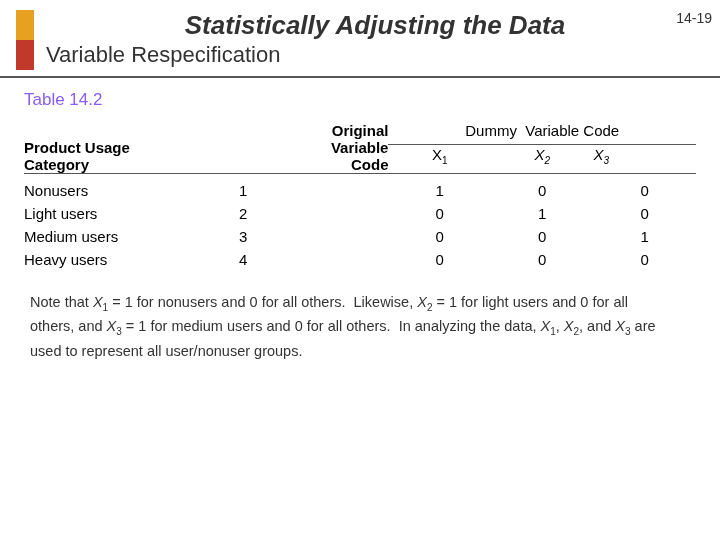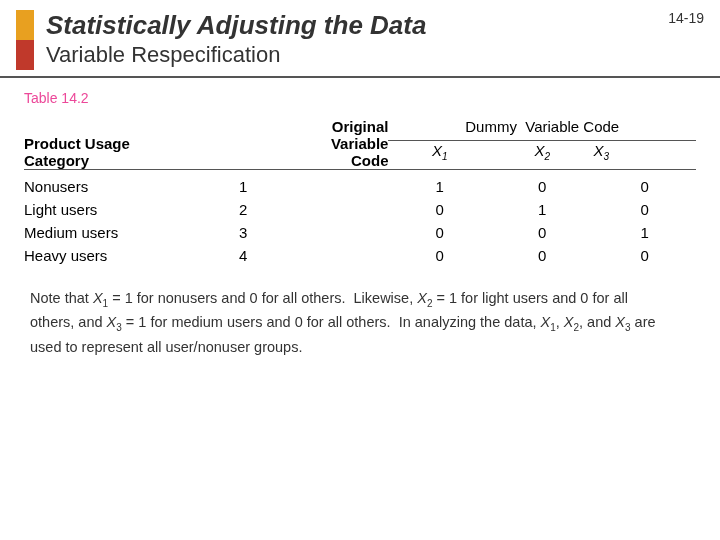--- a/index.html
+++ b/index.html
@@ -37,42 +37,43 @@
     }
     .header-title {
       flex: 1;
     }
     .header-title h1 {
       font-size: 26px;
       font-style: italic;
       font-weight: bold;
       color: #333;
       line-height: 1.2;
+      text-align: center;
     }
     .header-title h2 {
       font-size: 22px;
       font-weight: normal;
       color: #333;
       line-height: 1.3;
     }
     .slide-number {
       font-size: 14px;
       color: #333;
       position: absolute;
       top: 10px;
-      right: 16px;
+      right: 8px;
     }
 
     
     .table-section {
       padding: 12px 24px 8px 24px;
     }
     .table-title {
-      font-size: 14px;
-      color: #ec4899;
+      font-size: 17px;
+      color: #8b5cf6;
       margin-bottom: 12px;
     }
 
     table {
       width: 100%;
       border-collapse: collapse;
       font-size: 15px;
     }
 
     .col-category { width: 180px; }
@@ -149,21 +150,21 @@
         </th>
         <th class="col-original th-original" rowspan="2">
           Original<br>Variable<br>Code
         </th>
         <th class="col-x1 th-dummy-label" colspan="3" style="text-align:center; font-weight:normal; border-bottom: 1.5px solid #555; padding-bottom:4px;">
           Dummy&nbsp;&nbsp;Variable Code
         </th>
       </tr>
 
       <tr>
-        <th class="col-x1" style="text-align:center; font-style:italic; font-weight:normal; border-bottom:1.5px solid #555; padding-bottom:6px;">
+        <th class="col-x1" style="text-align:center; font-weight:normal; border-bottom:1.5px solid #555; padding-bottom:6px;">
           X<sub>1</sub>
         </th>
         <th class="col-x2" style="text-align:center; font-style:italic; font-weight:normal; border-bottom:1.5px solid #555; padding-bottom:6px;">
           X<sub>2</sub>
         </th>
         <th class="col-x3" style="text-align:left; font-style:italic; font-weight:normal; border-bottom:1.5px solid #555; padding-bottom:6px;">
           X<sub>3</sub>
         </th>
       </tr>
     </thead>

